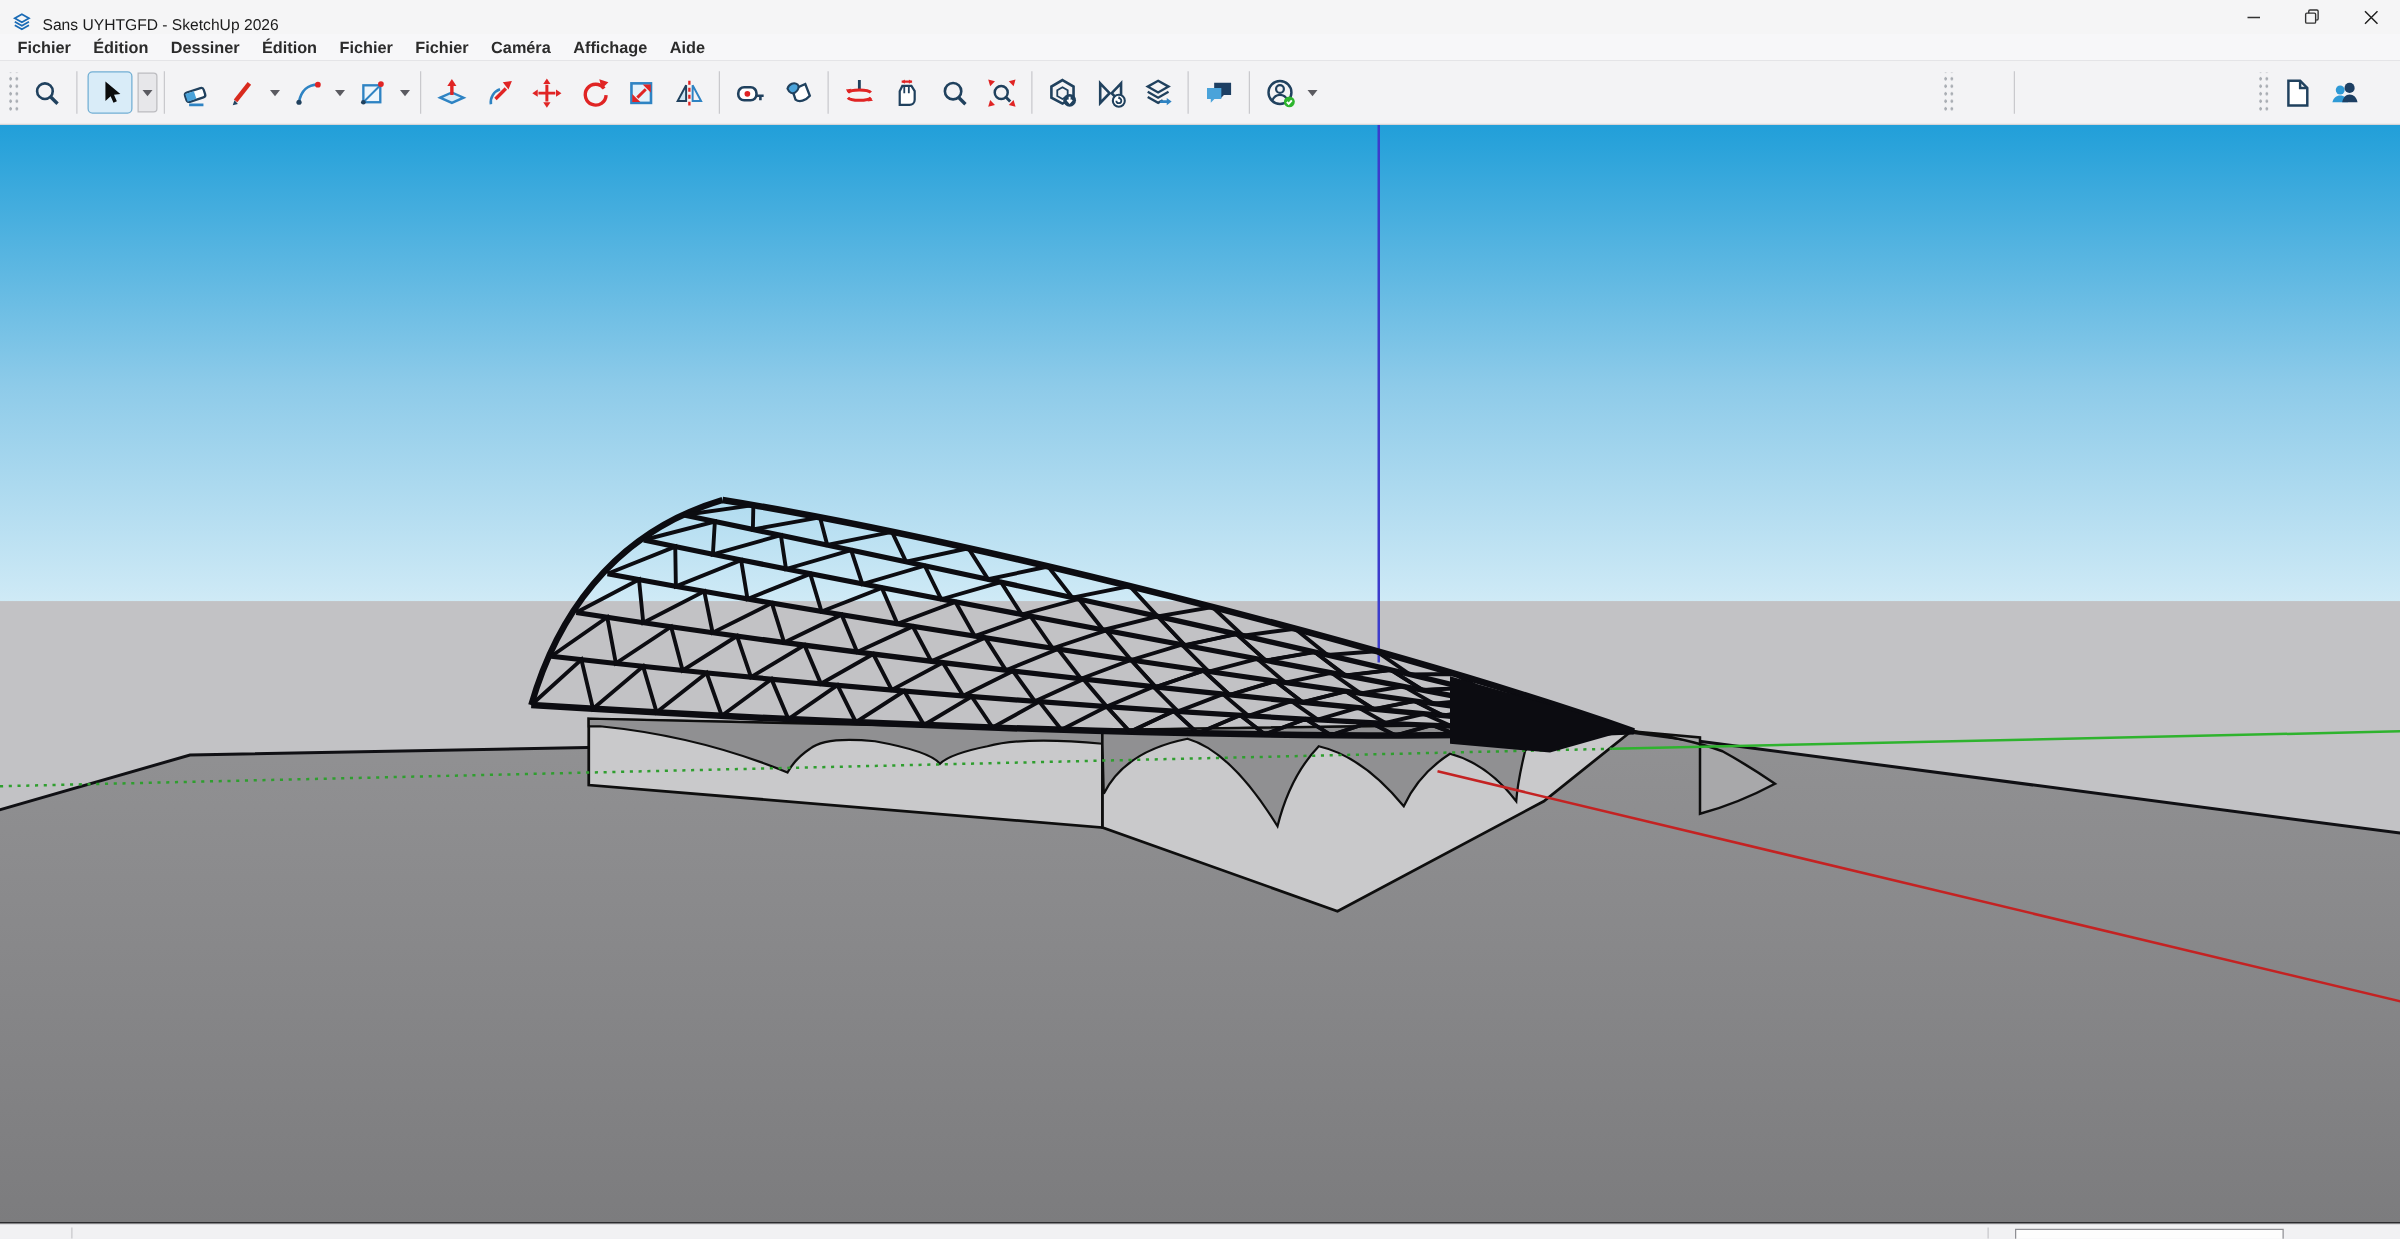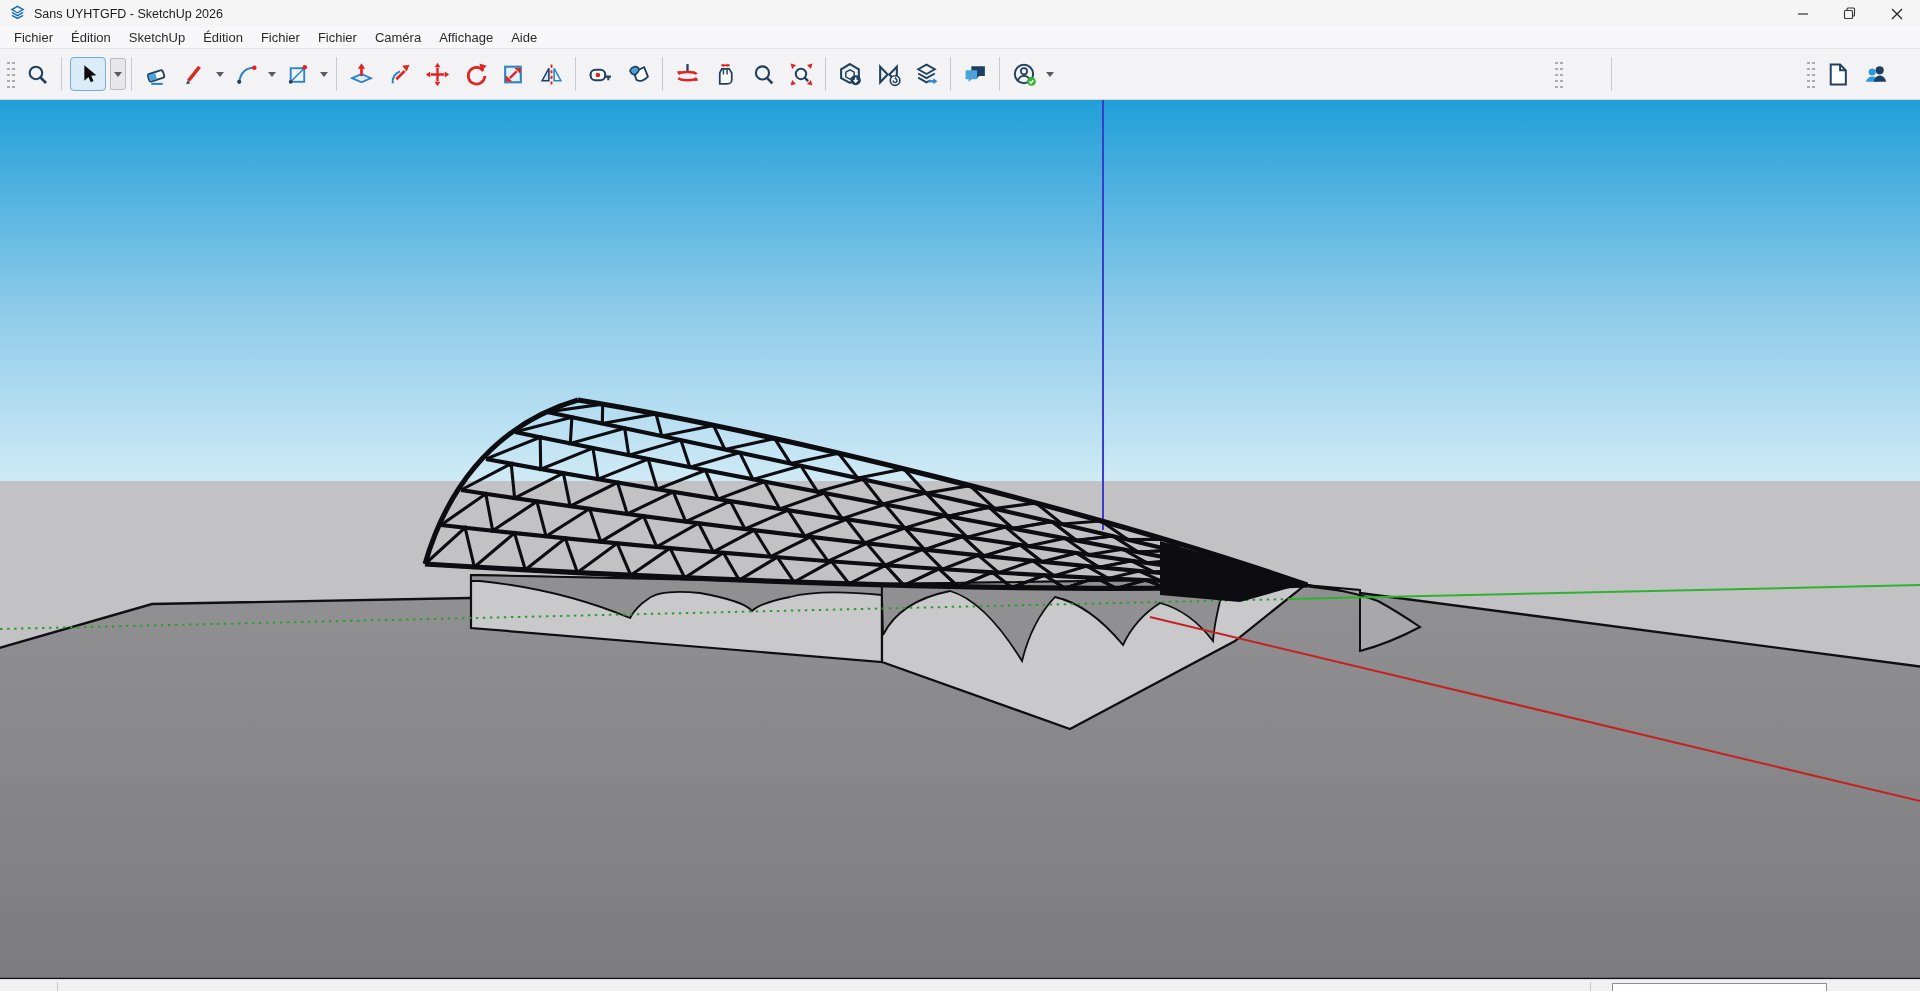--- a/index.html
+++ b/index.html
@@ -1,25 +1,25 @@
 <!DOCTYPE html>
 <html><head>
 <meta charset="utf-8">
 <style>
   html,body{margin:0;padding:0;width:1920px;height:991px;overflow:hidden;
     font-family:"Liberation Sans", sans-serif;background:#f3f3f5;}
   
-  .titlebar{height:27px;background:#f5f5f6;display:flex;align-items:center;position:relative;}
+  .titlebar{height:27px;background:#f5f5f6;display:flex;align-items:flex-end;position:relative;}
   .app-icon{margin:0 8px 0 9px;width:17px;height:17px;}
   .title-text{font-size:12.5px;color:#1b1b1b;}
   .wcontrols{position:absolute;right:0;top:0;height:27px;display:flex;}
   .wbtn{width:47px;height:27px;display:flex;align-items:center;justify-content:center;}
   
   .menubar{height:21px;background:#f7f7f9;border-bottom:1px solid #e4e4e7;
-    display:flex;align-items:center;padding-left:5px;}
+    display:flex;align-items:center;padding-left:5px;font-weight:bold;}
   .mitem{font-size:13px;color:#2b2b2b;padding:0 9px;cursor:default;}
   
   .toolbar{height:50px;background:#f3f3f5;border-bottom:1px solid #d5d5d8;
     display:flex;align-items:center;padding-left:2px;position:relative;}
   .grip{width:10px;height:32px;margin:0 3px;
     background-image:radial-gradient(#a9adb3 1.1px, transparent 1.2px);
     background-size:5px 6px;background-position:1px 2px;}
   .sep{width:1px;height:34px;background:#c9c9cd;margin:0 5px;}
   .tbtn{width:32px;height:32px;display:flex;align-items:center;justify-content:center;
     margin:0 3px;border-radius:4px;}
@@ -66,21 +66,21 @@
       <svg width="12" height="12" viewBox="0 0 12 12" stroke="#222" stroke-width="1.2">
           <path d="M1 1l10 10M11 1L1 11"></path>
         </svg>
     </div>
   </div>
 </div>
 
 <div class="menubar">
   <div class="mitem">Fichier</div>
   <div class="mitem">Édition</div>
-  <div class="mitem">SketchUp</div>
+  <div class="mitem">Dessiner</div>
   <div class="mitem">Édition</div>
   <div class="mitem">Fichier</div>
   <div class="mitem">Fichier</div>
   <div class="mitem">Caméra</div>
   <div class="mitem">Affichage</div>
   <div class="mitem">Aide</div>
 </div>
 
 <div class="toolbar">
   <div class="grip"></div>

